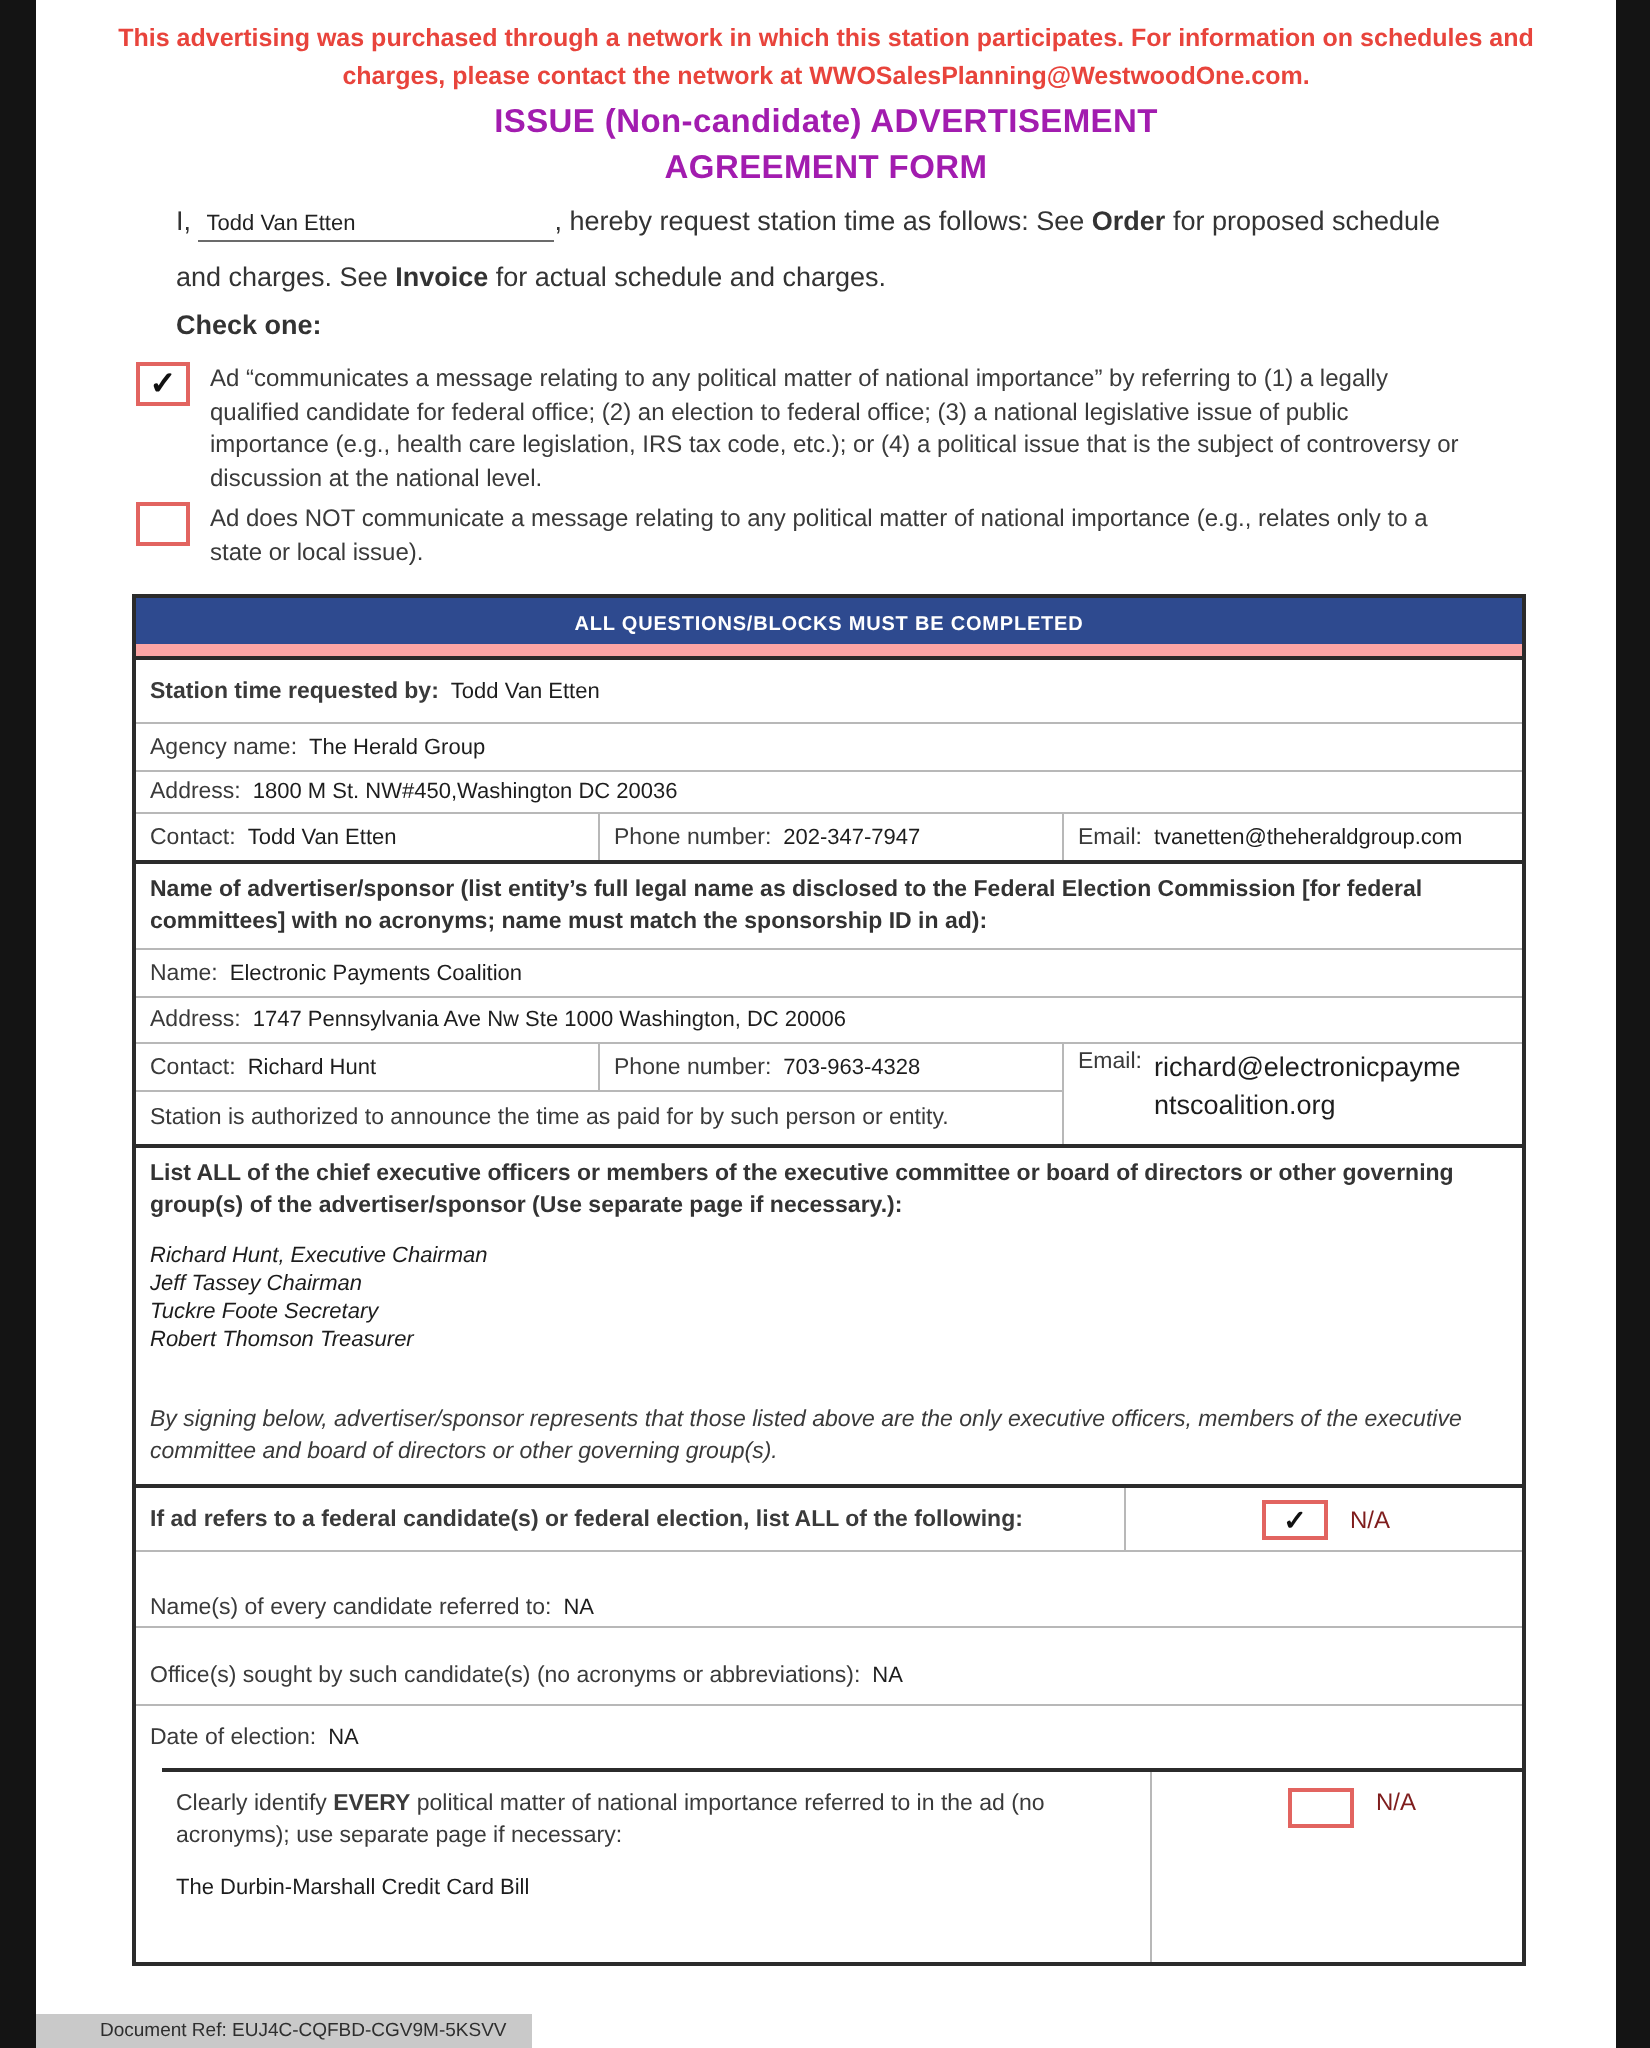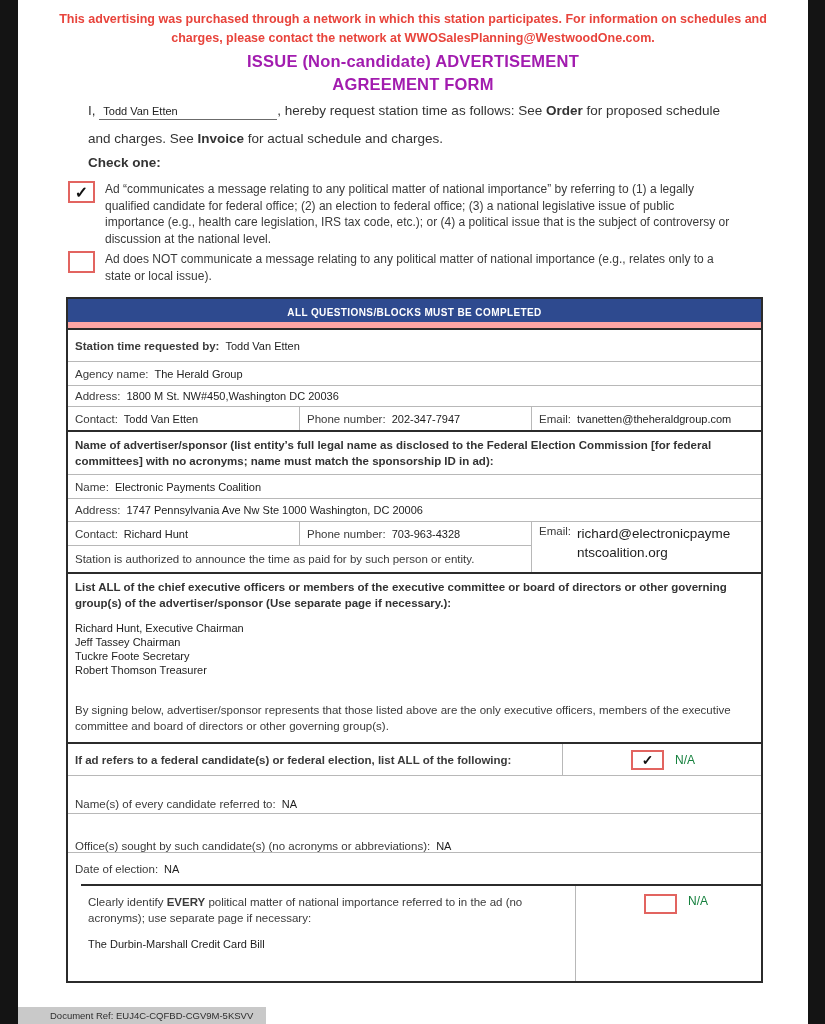--- a/index.html
+++ b/index.html
@@ -66,51 +66,51 @@
   }
   .block { border-top:2px solid #2b2b2b; }
   .block:first-of-type { border-top:none; }
   .row { display:flex; align-items:center; padding-left:7px; border-top:1px solid #b8b8b8; }
   .row.first { border-top:none; }
   .lbl { font-size:11.5px; color:#3a3a3a; white-space:nowrap; }
   .lbl.bold { font-weight:bold; }
   .val { font-size:11px; color:#1d1d1d; margin-left:6px; white-space:nowrap; }
   .h31 { height:31px; } .h24 { height:24px; } .h23 { height:23px; } .h21 { height:21px; }
   .h38 { height:38px; align-items:flex-start; padding-top:22px; }
-  .h39 { height:39px; align-items:flex-end; padding-top:10px; }
+  .h39 { height:39px; align-items:center; padding-top:10px; }
   .h32 { height:32px; }
   .grid3 { display:grid; grid-template-columns:231px 232px 1fr; border-top:1px solid #b8b8b8; }
   .grid3 .cell { display:flex; align-items:center; padding-left:7px; height:23px; }
   .grid3 .cell.bl { border-left:1px solid #b8b8b8; }
   .blockhead { padding:6px 10px 5px 7px; font-size:11.5px; font-weight:bold; line-height:15.5px; color:#333; }
   
   .grid3b { display:grid; grid-template-columns:231px 232px 1fr; grid-template-rows:23px 27px; border-top:1px solid #b8b8b8; }
   .grid3b .cell { display:flex; align-items:center; padding-left:7px; }
   .grid3b .cell.bl { border-left:1px solid #b8b8b8; }
   .emailcell { grid-column:3; grid-row:1 / 3; align-items:flex-start !important; padding-top:3px; }
   .emailval {
     display:inline-block; width:160px; margin-left:6px; margin-top:-1px;
     font-size:13.5px; line-height:19px; color:#1d1d1d; word-break:break-all;
   }
   .stationrow { grid-column:1 / 3; grid-row:2; border-top:1px solid #b8b8b8; }
   .stationrow .lbl { white-space:normal; font-size:11.5px; }
   
-  .officers-body { padding:0 8px 8px 7px; }
+  .officers-body { padding:0 8px 8px 7px;font-style:italic; }
   .officers-list { margin-top:5px; font-size:11px; line-height:14px; color:#1d1d1d; }
   .bysigning { margin-top:26px; font-size:11.5px; line-height:15.5px; color:#3a3a3a; }
   
   .splitrow { display:grid; grid-template-columns:494px 1fr; height:31px; }
   .splitrow .left { display:flex; align-items:center; padding-left:7px;text-align:right; }
   .splitrow .right { border-left:1px solid #b8b8b8; display:flex; align-items:center; }
   .nacbx {
     width:33px; height:20px; background:#fff; border:2px solid #e26460;
     margin-left:68px; text-align:center; font-size:14px; font-weight:bold;
     color:#111; line-height:17px; flex:0 0 auto;
   }
-  .nalabel { font-size:12px; color:#15803d; margin-left:11px;text-align:right; }
+  .nalabel { font-size:12px; color:#7f1d1d; margin-left:11px;text-align:right; }
   
   .issueblock { display:grid; grid-template-columns:494px 1fr; height:97px;margin-left:13px; }
   .issueblock .left { padding:8px 14px 0 7px; }
   .issuetext { font-size:11.5px; line-height:16px; color:#3a3a3a; }
   .issueval { margin-top:12px; font-size:11px; color:#1d1d1d; }
   .issueblock .right { border-left:1px solid #b8b8b8; padding-top:8px; display:flex; align-items:flex-start; }
   
   .docbar {
     position:absolute; left:0; bottom:0; width:248px; height:17px;
     background:#c9c9c9; color:#2e2e2e; font-size:9.5px; line-height:17px;

